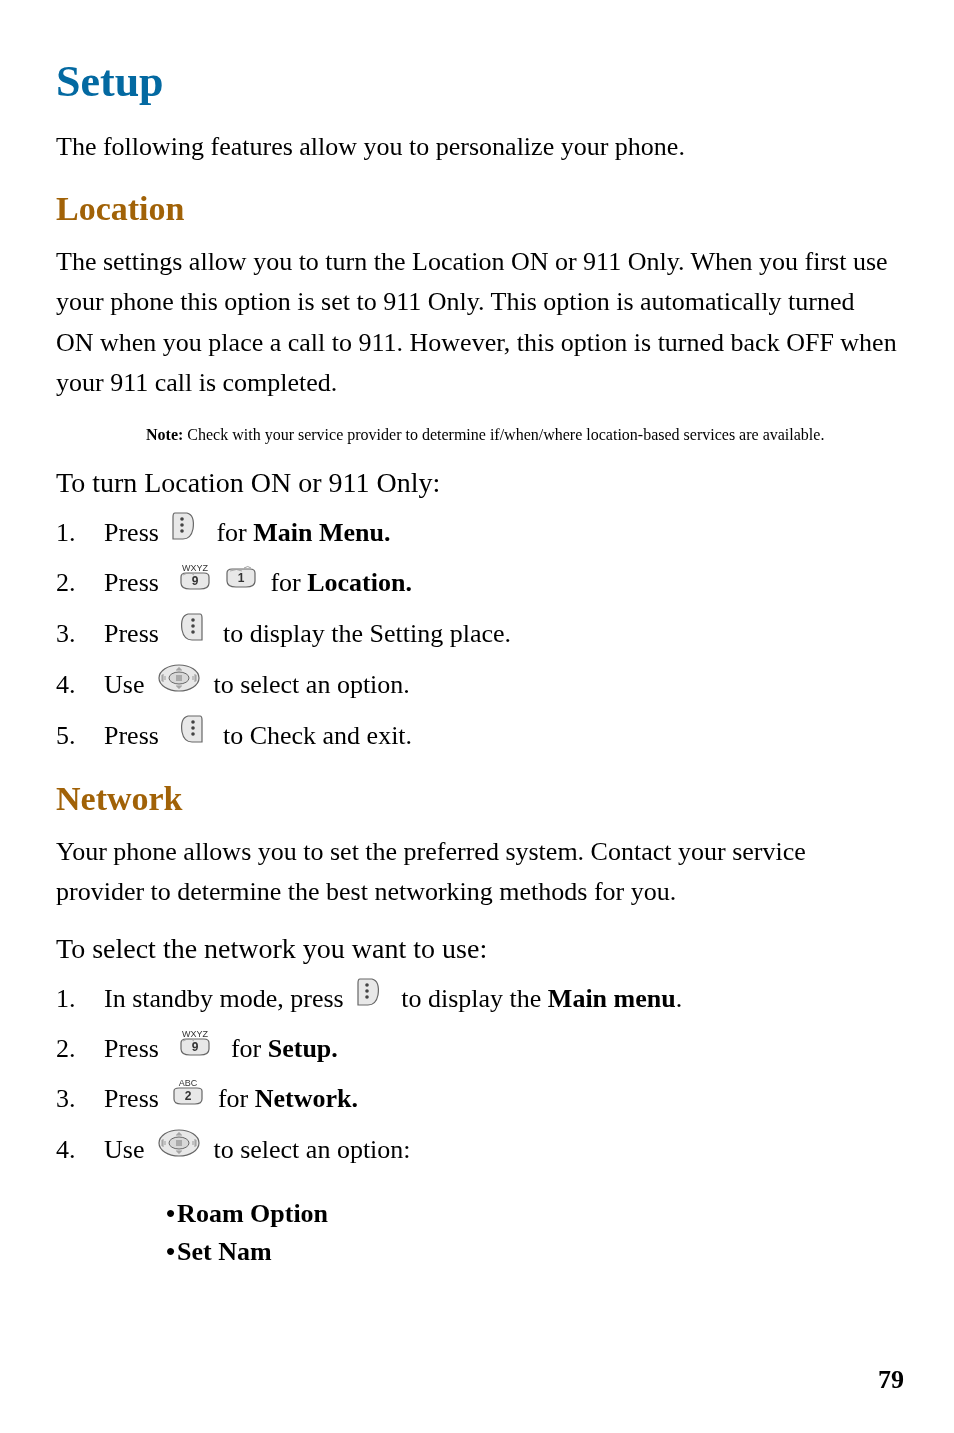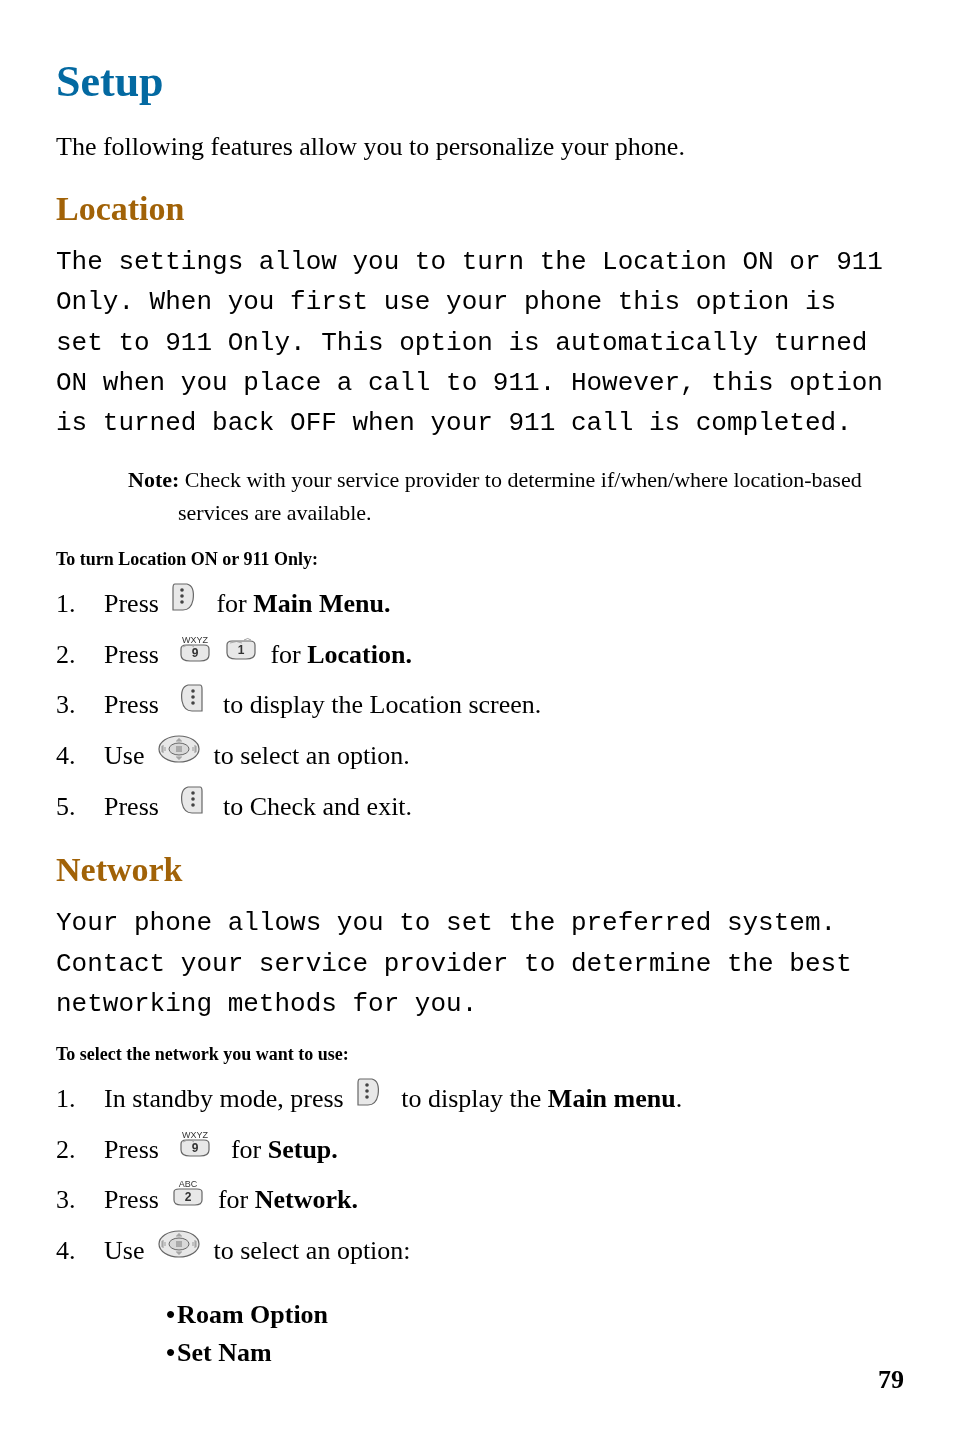--- a/index.html
+++ b/index.html
@@ -30,37 +30,36 @@
     h2.section {
       color: #a16207;
       font-size: 34px;
       font-weight: bold;
       margin-bottom: 14px;
     }
     p.body-text {
       font-size: 26px;
       line-height: 1.55;
       margin-bottom: 20px;
-      font-family: Liberation Mono, monospace;
     }
     .note {
-      margin-left: 72px;
+      margin-left: 90px;
       margin-right: 0;
       margin-bottom: 20px;
-      font-size: 22px;
+      font-size: 16px;
       line-height: 1.5;
       text-indent: -50px;
       padding-left: 50px;
     }
     .note .label {
       font-weight: bold;
     }
     .procedure-title {
-      font-size: 18px;
-      font-weight: bold;
+      font-size: 28px;
+      font-weight: normal;
       margin-bottom: 12px;
     }
     ol.steps {
       list-style: none;
       margin-bottom: 22px;
     }
     ol.steps li {
       font-size: 26px;
       line-height: 1.7;
       display: flex;
@@ -196,21 +195,21 @@
       <span class="strong">Location.</span>
     </span>
   </li>
   <li>
     <span class="num">3.</span>
     <span class="step-content">
       <span class="step-text">Press  </span>
       <span class="key-icon"><svg width="26" height="30">
             <use href="#right-dots-key"></use>
           </svg></span>
-      <span class="step-text">  to display the Location screen.</span>
+      <span class="step-text">  to display the Setting place.</span>
     </span>
   </li>
   <li>
     <span class="num">4.</span>
     <span class="step-content">
       <span class="step-text">Use </span>
       <span class="key-icon"><svg width="44" height="32">
             <use href="#nav-pad"></use>
           </svg></span>
       <span class="step-text"> to select an option.</span>

